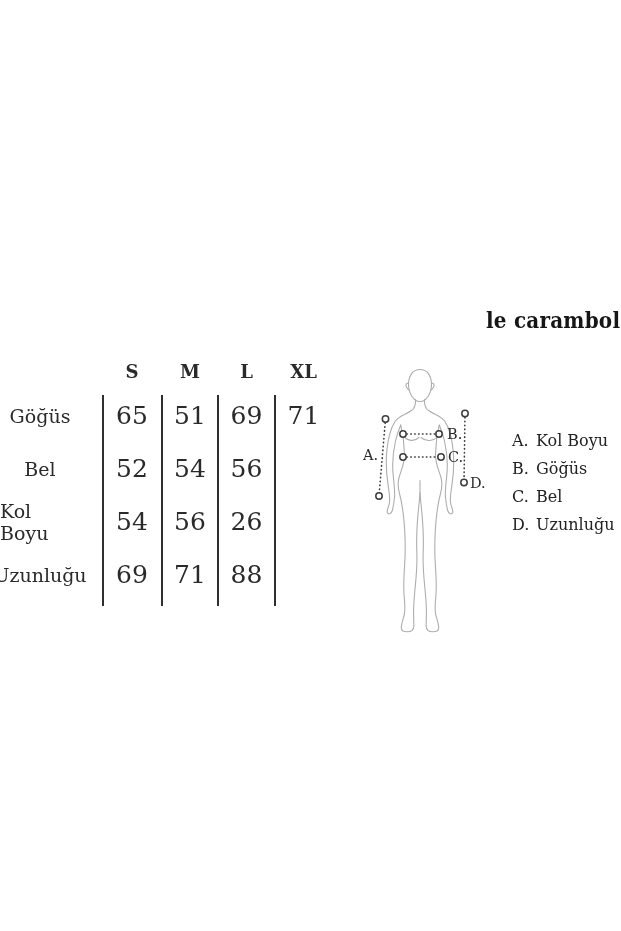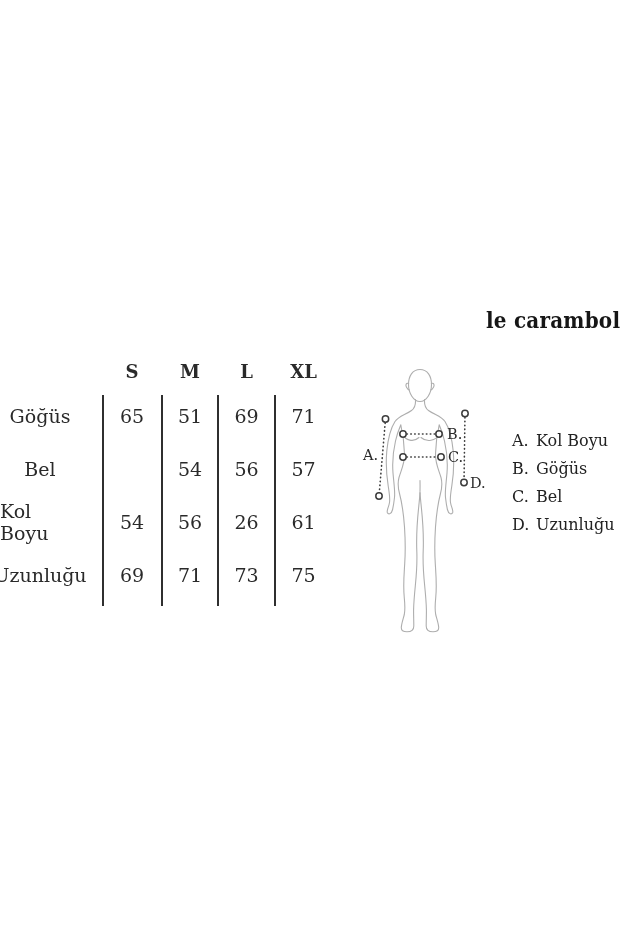--- a/index.html
+++ b/index.html
@@ -32,21 +32,21 @@
     position:absolute; left:0; top:353px; width:332px;
     display:grid;
     grid-template-columns:80px 22px 60px 56px 57px 57px;
     grid-template-rows:36px 53px 53px 53px 53px;
   }
   .cell {
     display:flex; align-items:center; justify-content:center;
     font-size:19px; color:#2a2a2a;
   }
   .cell.hdr { font-weight:700; font-size:18px; }
-  .cell.num { font-size:19px; }
+  .cell.num { font-size:25px; }
   .c-label { grid-column:1; }
   .c0 { grid-column:3; } .c1 { grid-column:4; } .c2 { grid-column:5; } .c3 { grid-column:6; }
   .r0 { grid-row:1; } .r1 { grid-row:2; } .r2 { grid-row:3; } .r3 { grid-row:4; } .r4 { grid-row:5; }
 
   .divider {
     position:absolute; top:395px; height:211px; width:2px;
     background:#2f2f2f;
   }
   .d1 { left:102px; } .d2 { left:161px; } .d3 { left:217px; } .d4 { left:274px; }
 
@@ -75,35 +75,33 @@
     <div class="cell hdr r0 c2">L</div>
     <div class="cell hdr r0 c3">XL</div>
 
     <div class="cell r1 c-label">Göğüs</div>
     <div class="cell num r1 c0">65</div>
     <div class="cell num r1 c1">51</div>
     <div class="cell num r1 c2">69</div>
     <div class="cell num r1 c3">71</div>
 
     <div class="cell r2 c-label">Bel</div>
+    <div class="cell num r2 c0">52</div>
     <div class="cell num r2 c1">54</div>
     <div class="cell num r2 c2">56</div>
-    <div class="cell num r2 c3">57</div>
 
     <div class="cell r3 c-label">Kol Boyu</div>
     <div class="cell num r3 c0">54</div>
     <div class="cell num r3 c1">56</div>
     <div class="cell num r3 c2">26</div>
-    <div class="cell num r3 c3">61</div>
 
     <div class="cell r4 c-label">Uzunluğu</div>
     <div class="cell num r4 c0">69</div>
     <div class="cell num r4 c1">71</div>
-    <div class="cell num r4 c2">73</div>
-    <div class="cell num r4 c3">75</div>
+    <div class="cell num r4 c2">88</div>
   </div>
 
   <div class="divider d1"></div>
   <div class="divider d2"></div>
   <div class="divider d3"></div>
   <div class="divider d4"></div>
 
   <div class="figure-wrap">
     <svg width="135" height="280" viewBox="0 0 135 280">
 

